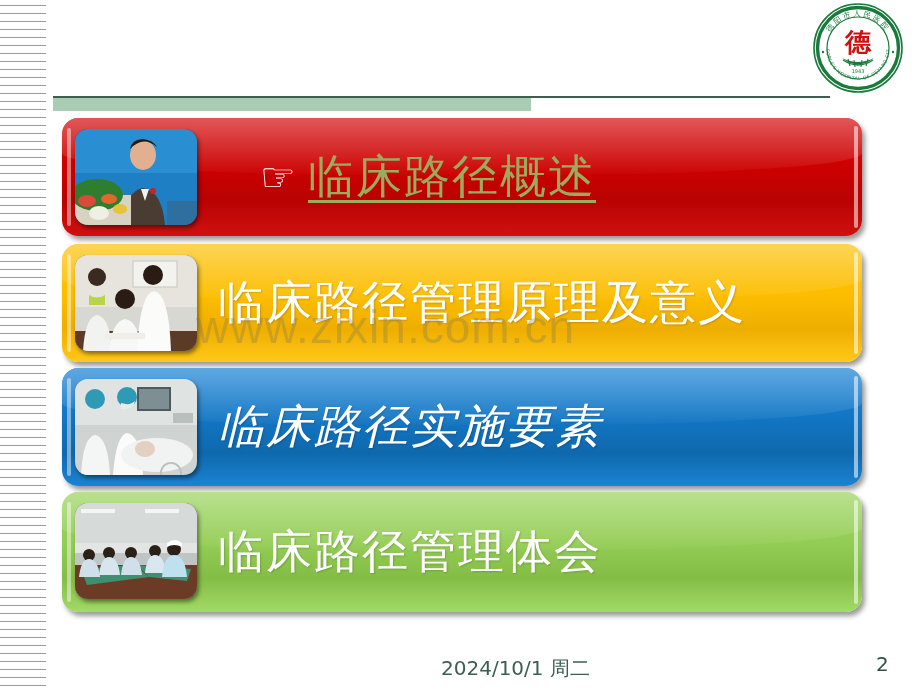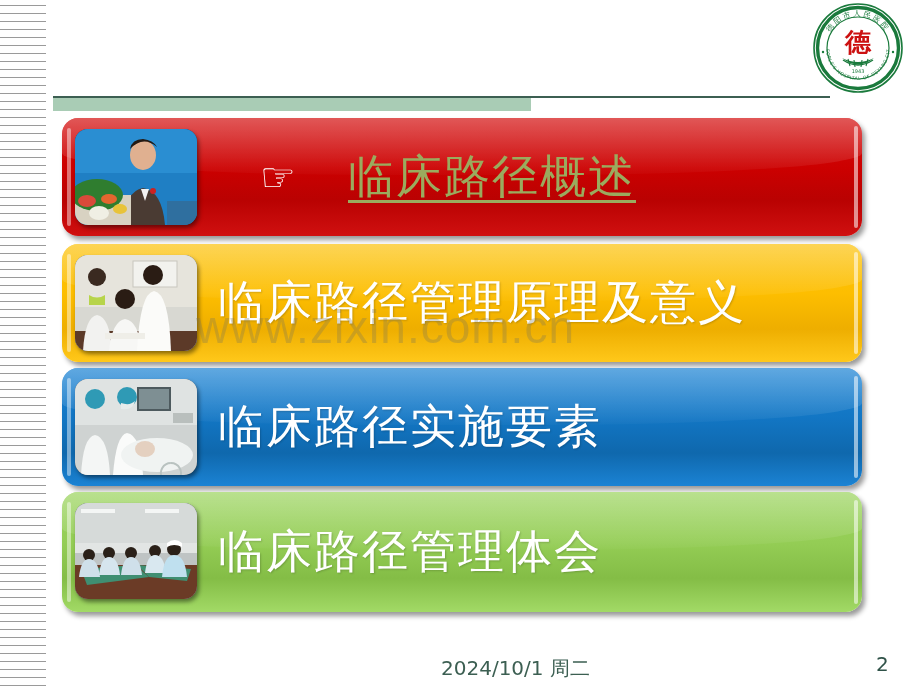--- a/index.html
+++ b/index.html
@@ -99,21 +99,21 @@
     position: absolute;
     left: 5px; top: 10px; bottom: 10px;
     width: 4px;
     border-radius: 3px;
     background: rgba(255,255,255,0.45);
     pointer-events: none;
   }
 
   .bar-red    { top: 118px; height: 118px; background: linear-gradient(to bottom, #d40e0e 0%, #cc0000 42%, #b90202 70%, #d01010 100%); }
   .bar-yellow { top: 244px; height: 118px; background: linear-gradient(to bottom, #fcc20b 0%, #fdbe00 42%, #eeae00 72%, #ffc81a 100%); }
-  .bar-blue   { top: 368px; height: 118px; background: linear-gradient(to bottom, #1b83d4 0%, #1276c4 42%, #0f68ad 72%, #1b83d4 100%); }
+  .bar-blue   { top: 368px; height: 118px; background: linear-gradient(to bottom, #1b83d4 0%, #1276c4 42%, #0f68ad 72%, #1b83d4 100%); font-style: italic; }
   .bar-green  { top: 492px; height: 120px; background: linear-gradient(to bottom, #9bd45e 0%, #94cd55 42%, #84bd46 72%, #a2da66 100%); }
 
   
   .thumb {
     position: absolute;
     left: 13px;
     top: 11px;
     width: 122px;
     height: 96px;
     border-radius: 13px;
@@ -148,21 +148,21 @@
 
   .hand-icon {
     position: absolute;
     left: 198px;
     top: 50%;
     transform: translateY(-50%);
     font-size: 40px;
     color: #ffffff;
     line-height: 1;
   }
-  .bar-red .bar-label { left: 246px; margin-left: 40px; }
+  .bar-red .bar-label { left: 246px; }
 
   
   #watermark {
     position: absolute;
     left: 196px;
     top: 300px;
     font-family: Liberation Sans, sans-serif;
     font-size: 46px;
     color: rgba(120,115,90,0.30);
     letter-spacing: 1px;

